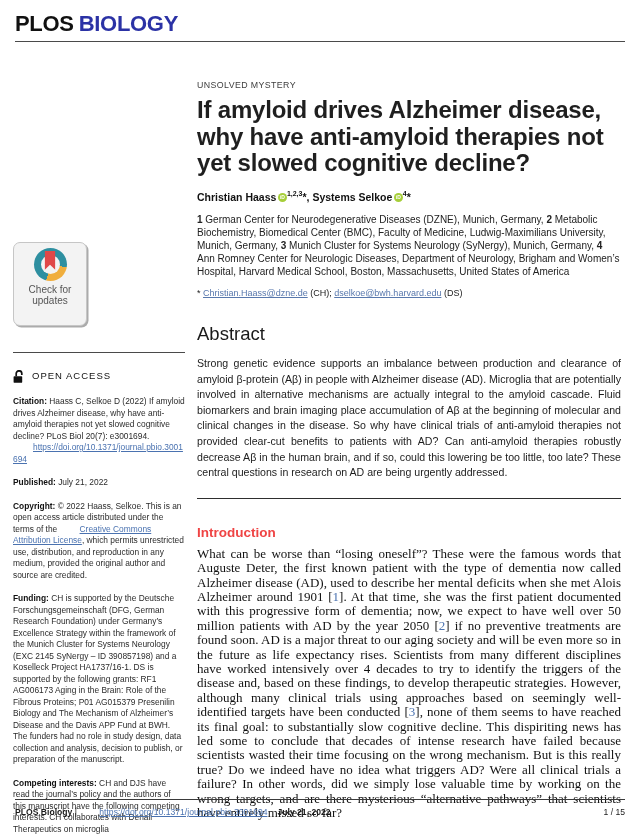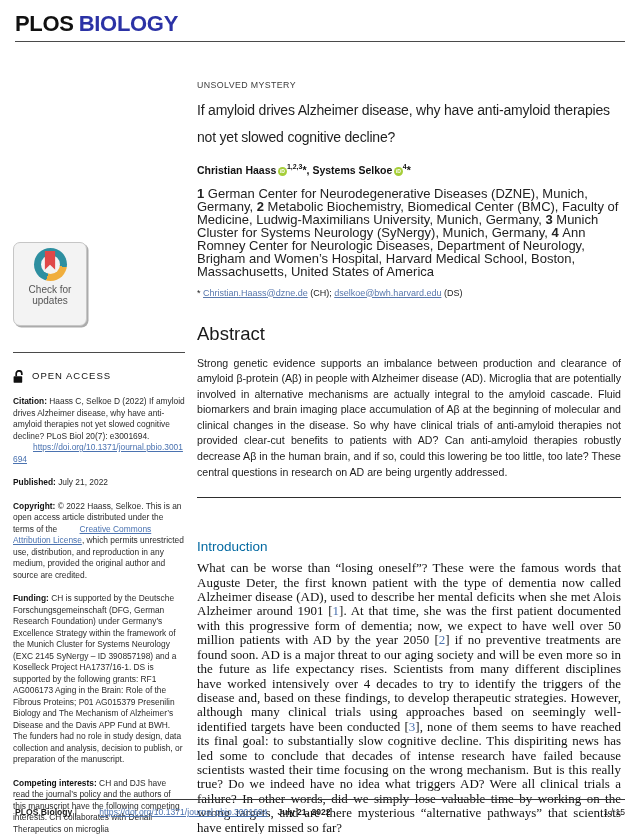--- a/index.html
+++ b/index.html
@@ -28,32 +28,32 @@
   .badge-text{margin-top:3px;font-size:10px;line-height:11px;color:#555555;text-align:center;}
   .side-rule{margin:26px 0 17px 0;border-top:1.4px solid #4a4a4a;width:100%;}
   .oa-row{display:flex;align-items:flex-start;gap:6px;}
   .oa-label{font-size:9.5px;letter-spacing:1px;color:#111111;}
   .side-p{margin-top:12px;font-size:8.4px;line-height:11.5px;color:#2b2b2b;}
   .side-p b{color:#111111;}
   .side-link{color:#4a72b0;text-decoration:underline;overflow-wrap:anywhere;padding-left:20px;}
   
   .main{position:absolute;left:197px;top:80px;width:424px;}
   .kicker{font-size:8.8px;letter-spacing:0.4px;color:#3d3d3d;}
-  .title{margin-top:7px;font-size:14px;line-height:26.5px;font-weight:400;color:#1f1f1f;letter-spacing:-0.2px;}
+  .title{margin-top:7px;font-size:24px;line-height:26.5px;font-weight:700;color:#1f1f1f;letter-spacing:-0.2px;}
   .authors{margin-top:13px;font-size:10.5px;font-weight:bold;color:#111111;}
   .authors sup{font-size:7px;}
   .orcid{display:inline-block;width:9px;height:9px;border-radius:50%;background:#a6ce39;color:#ffffff;
     font-size:5px;line-height:9px;text-align:center;font-weight:bold;vertical-align:1px;margin-left:1.5px;cursor:pointer;}
-  .affils{margin-top:11px;font-size:13px;line-height:13px;color:#222222;}
+  .affils{margin-top:11px;font-size:10px;line-height:13px;color:#222222;}
   .corr{margin-top:10px;font-size:9px;color:#222222;}
   .email-link{color:#5878ad;text-decoration:underline;}
   .abstract-h{margin-top:25px;font-size:18.5px;font-weight:normal;color:#1a1a1a;}
   .abstract-b{margin-top:11px;font-size:10.6px;line-height:15.6px;text-align:justify;color:#1c1c1c;}
   .abs-rule{margin-top:17px;border-top:1.3px solid #2e2e2e;width:100%;}
-  .intro-h{margin-top:41px;font-size:13.5px;font-weight:normal;color:#0369a1;}
+  .intro-h{margin-top:26px;font-size:13.5px;font-weight:bold;color:#ef4444;}
   .intro-b{margin-top:7px;font-size:13px;line-height:14.4px;font-family:"Liberation Serif",serif;
     text-align:justify;color:#111111;}
   .ref-link{color:#4a72b0;text-decoration:none;}
   
   .footer-rule{position:absolute;top:799px;left:15px;width:610px;border-top:1.4px solid #3a3a3a;}
   .footer{position:absolute;top:807px;left:15px;width:610px;font-size:8.6px;color:#1a1a1a;display:flex;align-items:baseline;}
   .footer .sep{white-space:pre;}
   .footer .date{margin-left:10px;font-weight:bold;}
   .footer .page{margin-left:auto;}
 </style>

